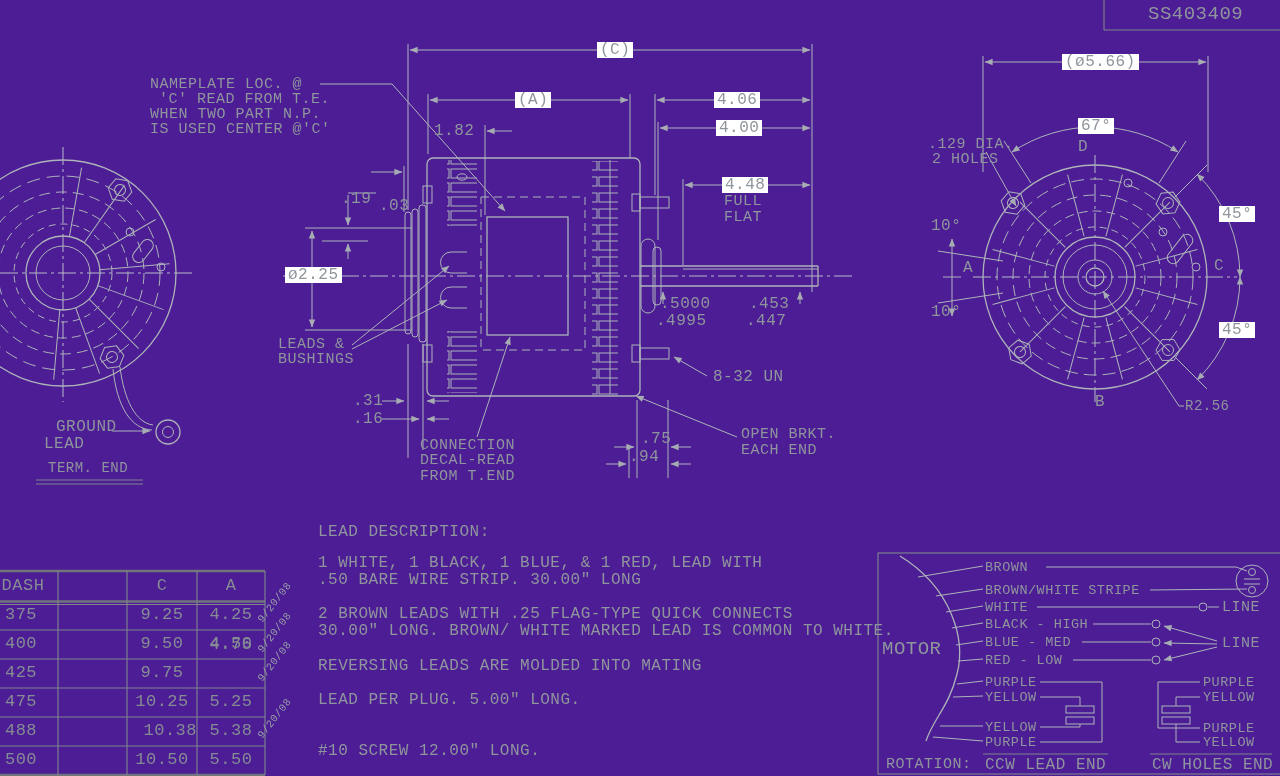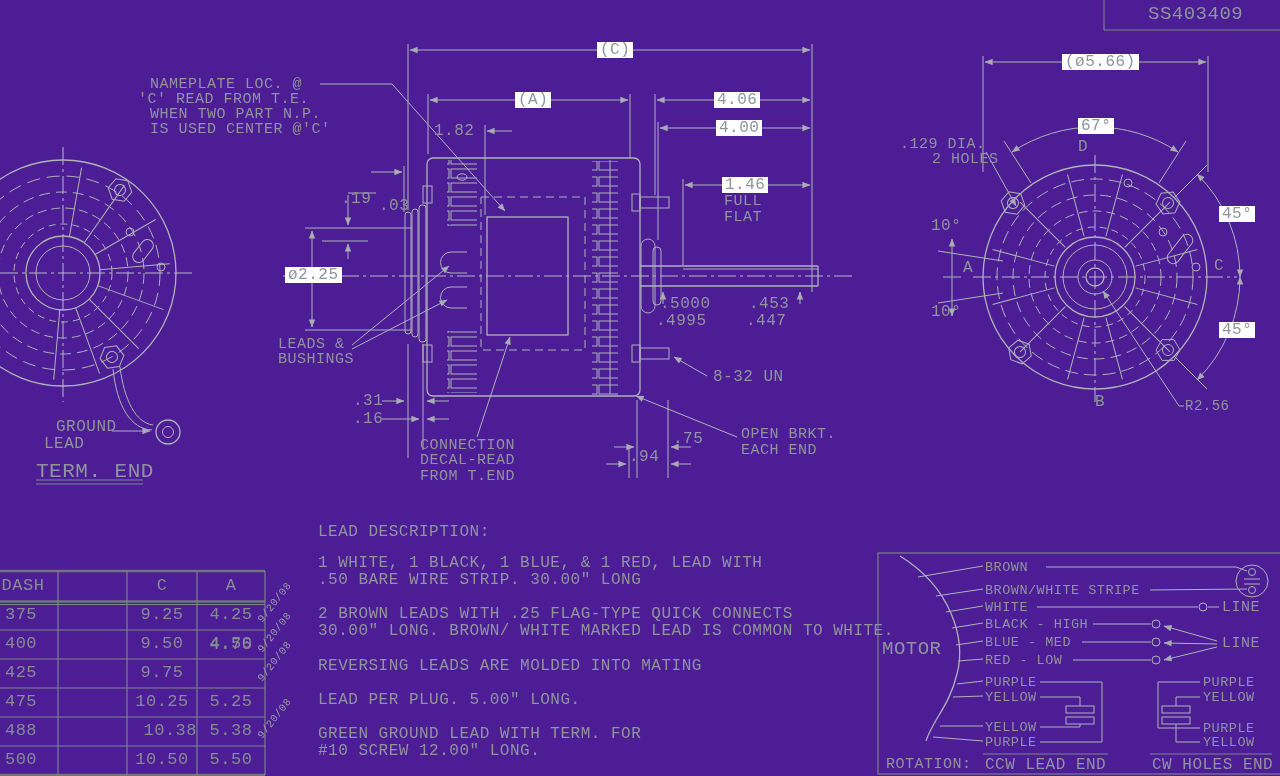--- a/index.html
+++ b/index.html
@@ -305,59 +305,59 @@
   <g>
     <line class="md" x1="1104" y1="0" x2="1104" y2="30" stroke-width="1.4"></line>
     <line class="md" x1="1104" y1="30" x2="1283" y2="30" stroke-width="1.4"></line>
   </g>
 </svg>
 
 <span class="t" style="left:1148px;top:5px;font-size:19px;">SS403409</span>
 
 <span class="t d" style="left:56px;top:419px;">GROUND</span>
 <span class="t d" style="left:44px;top:436px;">LEAD</span>
-<span class="t" style="left:36px;top:461px;font-size:21px;">TERM. END</span>
+<span class="t" style="left:48px;top:461px;font-size:14px;">TERM. END</span>
 
 <span class="t n" style="left:150px;top:77px;">NAMEPLATE LOC. @</span>
-<span class="t n" style="left:138px;top:92px;">'C' READ FROM T.E.</span>
+<span class="t n" style="left:159px;top:92px;">'C' READ FROM T.E.</span>
 <span class="t n" style="left:150px;top:107px;">WHEN TWO PART N.P.</span>
 <span class="t n" style="left:150px;top:122px;">IS USED CENTER @'C'</span>
 
 <span class="t d bg" style="left:597px;top:42px;">(C)</span>
 <span class="t d bg" style="left:515px;top:92px;">(A)</span>
 <span class="t d bg" style="left:714px;top:92px;">4.06</span>
 <span class="t d bg" style="left:716px;top:120px;">4.00</span>
 <span class="t d" style="left:434px;top:123px;">1.82</span>
 <span class="t d" style="left:341px;top:164px;margin-top:27px;">.19</span>
 <span class="t d" style="left:379px;top:198px;">.03</span>
 <span class="t d bg" style="left:285px;top:267px;">ø2.25</span>
-<span class="t d bg" style="left:722px;top:177px;">1.46</span>
+<span class="t d bg" style="left:722px;top:177px;">4.48</span>
 <span class="t n" style="left:724px;top:194px;">FULL</span>
 <span class="t n" style="left:724px;top:210px;">FLAT</span>
 <span class="t d" style="left:660px;top:296px;">.5000</span>
 <span class="t d" style="left:656px;top:313px;">.4995</span>
 <span class="t d" style="left:749px;top:296px;">.453</span>
 <span class="t d" style="left:746px;top:313px;">.447</span>
 <span class="t d" style="left:713px;top:369px;">8-32 UN</span>
 <span class="t d" style="left:353px;top:393px;">.31</span>
 <span class="t d" style="left:353px;top:411px;">.16</span>
-<span class="t d" style="left:641px;top:431px;margin-left:32px;">.75</span>
+<span class="t d" style="left:641px;top:431px;">.75</span>
 <span class="t d" style="left:629px;top:449px;">.94</span>
 <span class="t n" style="left:278px;top:337px;">LEADS &amp;</span>
 <span class="t n" style="left:278px;top:352px;">BUSHINGS</span>
 <span class="t n" style="left:741px;top:427px;">OPEN BRKT.</span>
 <span class="t n" style="left:741px;top:443px;">EACH END</span>
 <span class="t n" style="left:420px;top:438px;">CONNECTION</span>
 <span class="t n" style="left:420px;top:453px;">DECAL-READ</span>
 <span class="t n" style="left:420px;top:469px;">FROM T.END</span>
 
 <span class="t d bg" style="left:1062px;top:54px;">(ø5.66)</span>
 <span class="t d bg" style="left:1078px;top:118px;">67°</span>
 <span class="t d" style="left:1078px;top:139px;">D</span>
-<span class="t n" style="left:900px;top:137px;">.129 DIA.</span>
+<span class="t n" style="left:928px;top:137px;">.129 DIA.</span>
 <span class="t n" style="left:932px;top:152px;">2 HOLES</span>
 <span class="t d" style="left:931px;top:218px;">10°</span>
 <span class="t d" style="left:931px;top:304px;">10°</span>
 <span class="t d" style="left:963px;top:260px;">A</span>
 <span class="t d" style="left:1214px;top:258px;">C</span>
 <span class="t d" style="left:1095px;top:394px;">B</span>
 <span class="t d bg" style="left:1219px;top:206px;">45°</span>
 <span class="t d bg" style="left:1219px;top:322px;">45°</span>
 <span class="t" style="left:1185px;top:399px;font-size:14px;">R2.56</span>
 
@@ -390,21 +390,20 @@
 <span class="t stamp" style="left:256px;top:677px;">9/20/08</span>
 <span class="t stamp" style="left:256px;top:734px;">9/20/08</span>
 
 <span class="t" style="left:318px;top:524px;font-size:16px;">LEAD DESCRIPTION:</span>
 <span class="t" style="left:318px;top:555px;font-size:16px;">1 WHITE, 1 BLACK, 1 BLUE, &amp; 1 RED, LEAD WITH</span>
 <span class="t" style="left:318px;top:572px;font-size:16px;">.50 BARE WIRE STRIP. 30.00" LONG</span>
 <span class="t" style="left:318px;top:606px;font-size:16px;">2 BROWN LEADS WITH .25 FLAG-TYPE QUICK CONNECTS</span>
 <span class="t" style="left:318px;top:623px;font-size:16px;">30.00" LONG. BROWN/ WHITE MARKED LEAD IS COMMON TO WHITE.</span>
 <span class="t" style="left:318px;top:658px;font-size:16px;">REVERSING LEADS ARE MOLDED INTO MATING</span>
 <span class="t" style="left:318px;top:692px;font-size:16px;">LEAD PER PLUG. 5.00" LONG.</span>
-<span class="t" style="left:318px;top:726px;font-size:16px;">GREEN GROUND LEAD WITH TERM. FOR</span>
 <span class="t" style="left:318px;top:743px;font-size:16px;">#10 SCREW 12.00" LONG.</span>
 
 <span class="t" style="left:882px;top:640px;font-size:19px;">MOTOR</span>
 <span class="t wl" style="left:985px;top:561px;">BROWN</span>
 <span class="t wl" style="left:985px;top:584px;">BROWN/WHITE STRIPE</span>
 <span class="t wl" style="left:985px;top:601px;text-align:center;">WHITE</span>
 <span class="t wl" style="left:985px;top:618px;">BLACK - HIGH</span>
 <span class="t wl" style="left:985px;top:636px;">BLUE - MED</span>
 <span class="t wl" style="left:985px;top:654px;">RED - LOW</span>
 <span class="t n" style="left:1222px;top:600px;">LINE</span>

